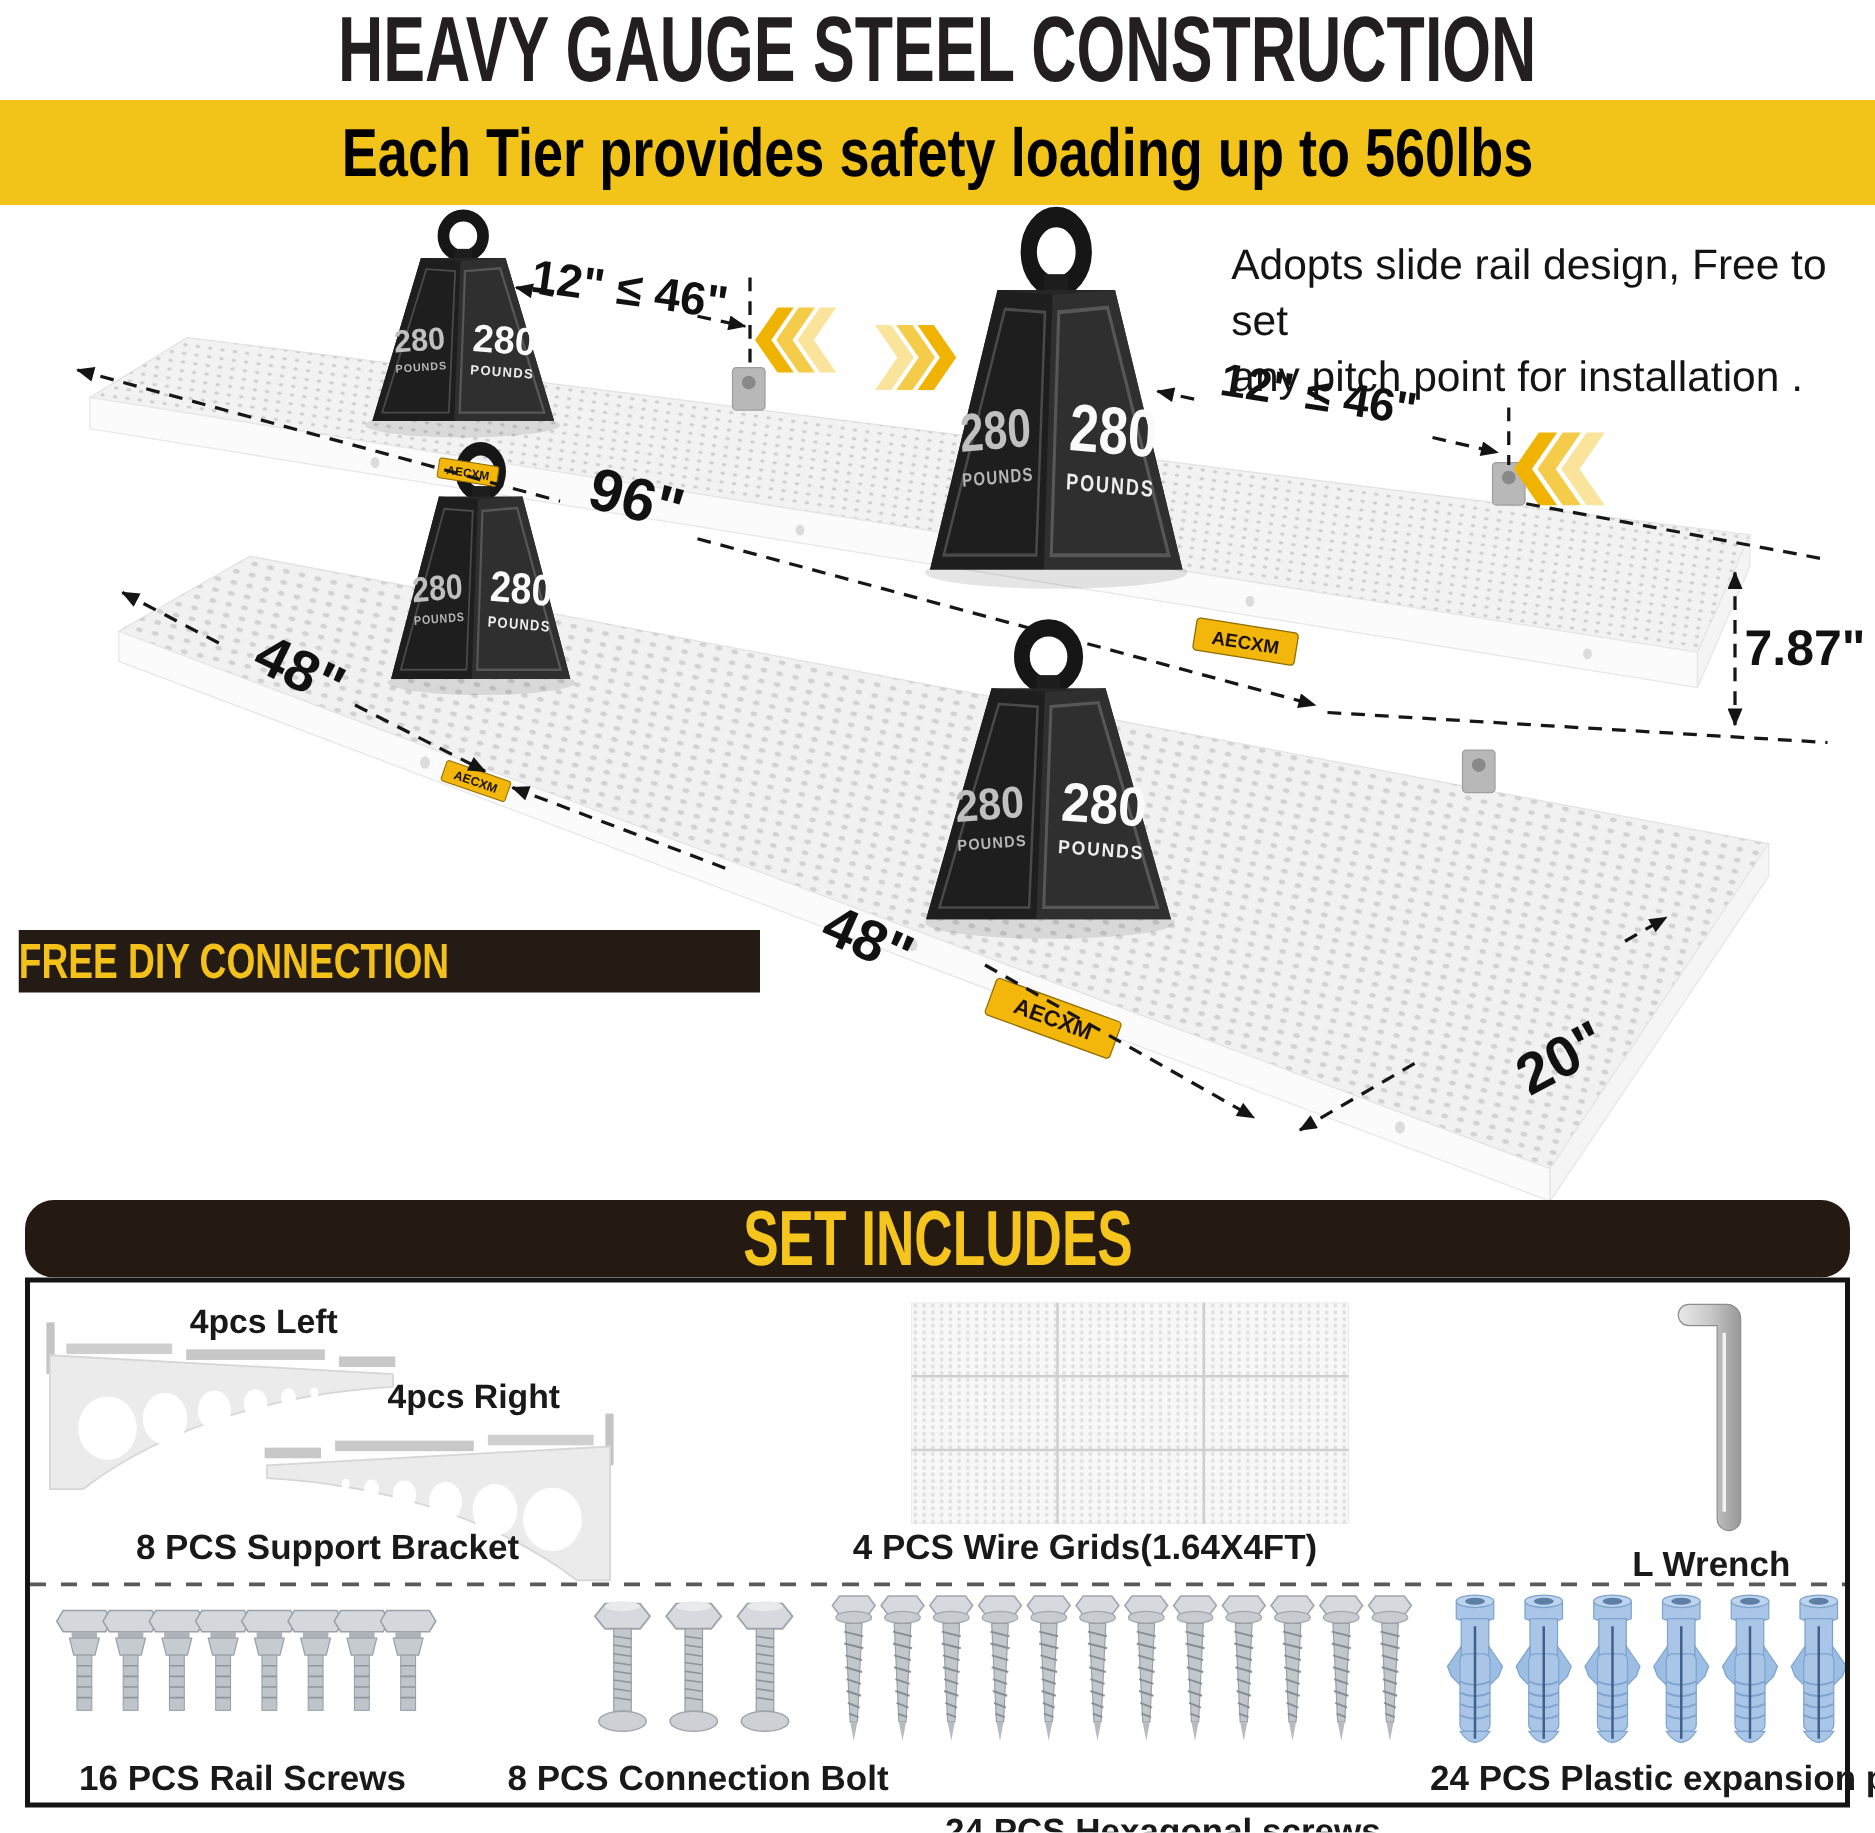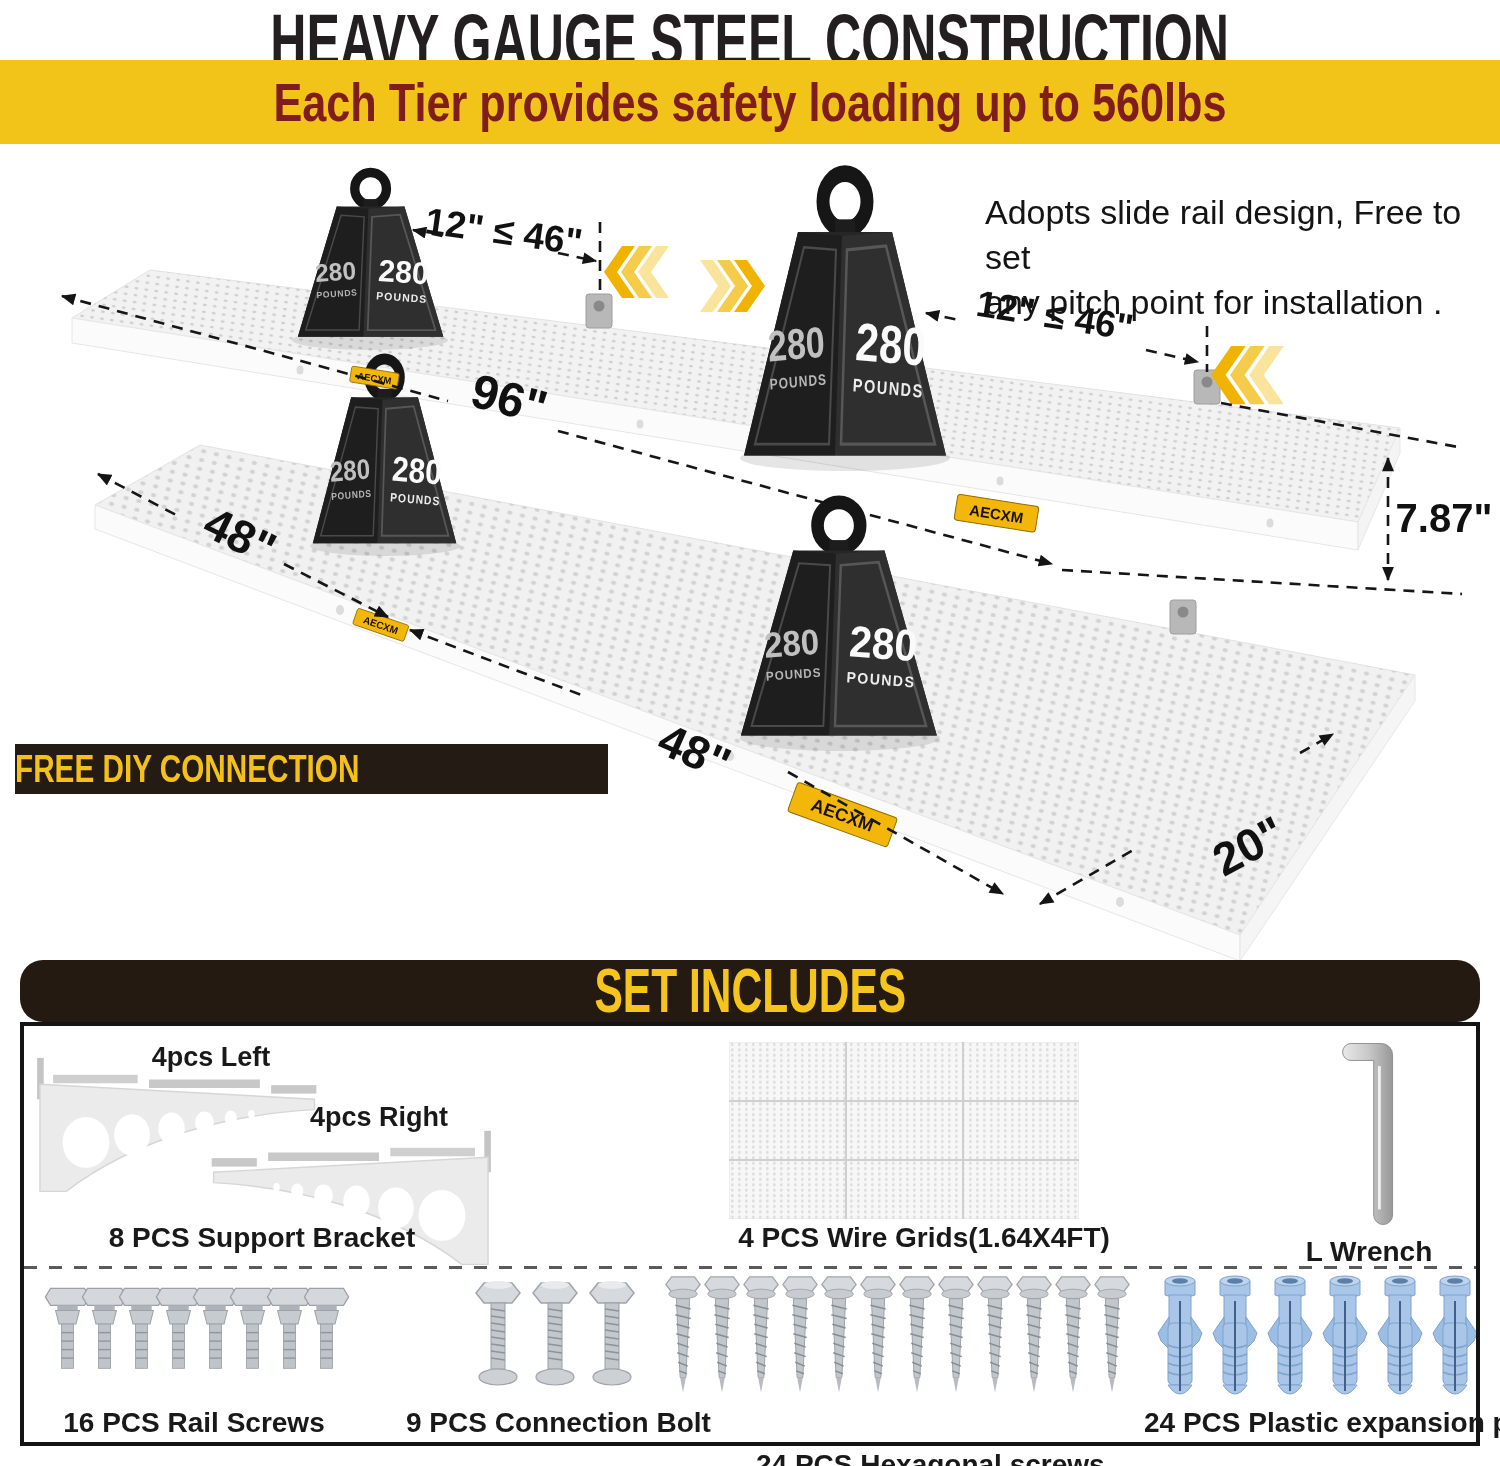--- a/index.html
+++ b/index.html
@@ -2,22 +2,22 @@
 <html><head>
 <meta charset="utf-8">
 <style>
   html,body{margin:0;padding:0;background:#ffffff;}
   .page{position:relative;width:1500px;height:1466px;background:#ffffff;overflow:hidden;
         font-family:"Liberation Sans","DejaVu Sans",sans-serif;color:#231F20;}
   .cond{display:inline-block;transform:scaleY(1.3) scaleX(0.88);transform-origin:center;}
   .cond2{display:inline-block;transform:scaleY(1.18) scaleX(0.94);transform-origin:center;}
   .title{position:absolute;left:0;top:2px;width:1500px;height:76px;line-height:76px;
          text-align:center;font-size:57px;font-weight:700;letter-spacing:0px;color:#231F20;}
-  .ybanner{position:absolute;left:0;top:60px;width:1500px;height:84px;line-height:84px;
-           background:#F2C318;text-align:center;font-size:46px;font-weight:700;color:#7f1d1d;}
+  .ybanner{position:absolute;left:0;top:80px;width:1500px;height:84px;line-height:84px;
+           background:#F2C318;text-align:center;font-size:46px;font-weight:700;color:#000000;}
   .diagram{position:absolute;left:0;top:160px;width:1500px;height:800px;}
   .note{position:absolute;left:985px;top:190px;width:512px;font-size:34px;line-height:1.32;
         color:#141414;font-weight:400;}
   .diy{position:absolute;left:15px;top:744px;width:593px;}
   .diy-h{background:#241B15;height:50px;line-height:50px;
          font-size:33px;font-weight:700;color:#F3C11A;}
   .diy-h .cond{transform-origin:left center;transform:scaleY(1.2) scaleX(0.9);}
   .diy-b{background:#F2C318;color:#241F1C;font-size:28px;font-weight:700;letter-spacing:-0.5px;
          line-height:1.52;text-align:justify;padding:14px 24px 18px 24px;}
   .setbanner{position:absolute;left:20px;top:960px;width:1460px;height:62px;line-height:62px;
@@ -233,21 +233,21 @@
             <rect x="2" y="1" width="2.6" height="3" rx="1" fill="#dedede"></rect>
           </pattern>
         </defs>
         <rect width="350" height="177" fill="#f7f7f7" stroke="#e3e3e3"></rect>
         <rect width="350" height="177" fill="url(#gm)"></rect>
         <line x1="117" y1="0" x2="117" y2="177" stroke="#cfcfcf" stroke-width="2"></line>
         <line x1="234" y1="0" x2="234" y2="177" stroke="#cfcfcf" stroke-width="2"></line>
         <line x1="0" y1="59" x2="350" y2="59" stroke="#cfcfcf" stroke-width="2"></line>
         <line x1="0" y1="118" x2="350" y2="118" stroke="#cfcfcf" stroke-width="2"></line>
       </svg>
-      <div class="cap" style="left:710px;top:196px;width:380px;">4 PCS Wire Grids(1.64X4FT)</div>
+      <div class="cap" style="left:654px;top:196px;width:380px;">4 PCS Wire Grids(1.64X4FT)</div>
 
       <svg style="position:absolute;left:1312px;top:10px;" width="66" height="196" viewBox="0 0 70 200">
         <defs>
           <linearGradient id="metal" x1="0" y1="0" x2="1" y2="0">
             <stop offset="0" stop-color="#e9e9e9"></stop>
               <stop offset="0.5" stop-color="#c9c9c9"></stop>
               <stop offset="1" stop-color="#989898"></stop>
           </linearGradient>
         </defs>
         <path d="M60,16 A12,12 0 0 0 48,4 L16,4 A9,9 0 0 0 16,22 L40,22 L40,186 A10,10 0 0 0 60,186 Z" fill="url(#metal)" stroke="#8d8d8d" stroke-width="1"></path>
@@ -355,19 +355,19 @@
           <use href="#plug" width="56" height="132" transform="translate(1128,4) scale(1.0)"></use>
           <use href="#plug" width="56" height="132" transform="translate(1183,4) scale(1.0)"></use>
           <use href="#plug" width="56" height="132" transform="translate(1238,4) scale(1.0)"></use>
           <use href="#plug" width="56" height="132" transform="translate(1293,4) scale(1.0)"></use>
           <use href="#plug" width="56" height="132" transform="translate(1348,4) scale(1.0)"></use>
           <use href="#plug" width="56" height="132" transform="translate(1403,4) scale(1.0)"></use>
         </g>
       </svg>
 
       <div class="cap" style="left:20px;top:138px;width:300px;">16 PCS Rail Screws</div>
-      <div class="cap" style="left:382px;top:138px;width:300px;">9 PCS Connection Bolt</div>
+      <div class="cap" style="left:382px;top:138px;width:300px;">8 PCS Connection Bolt</div>
       <div class="cap" style="left:732px;top:138px;width:300px;margin-top:42px;">24 PCS Hexagonal screws</div>
       <div class="cap" style="left:1120px;top:138px;width:345px;">24 PCS Plastic expansion plugs</div>
     </div>
   </div>
 
 </div>
 
 </body></html>

